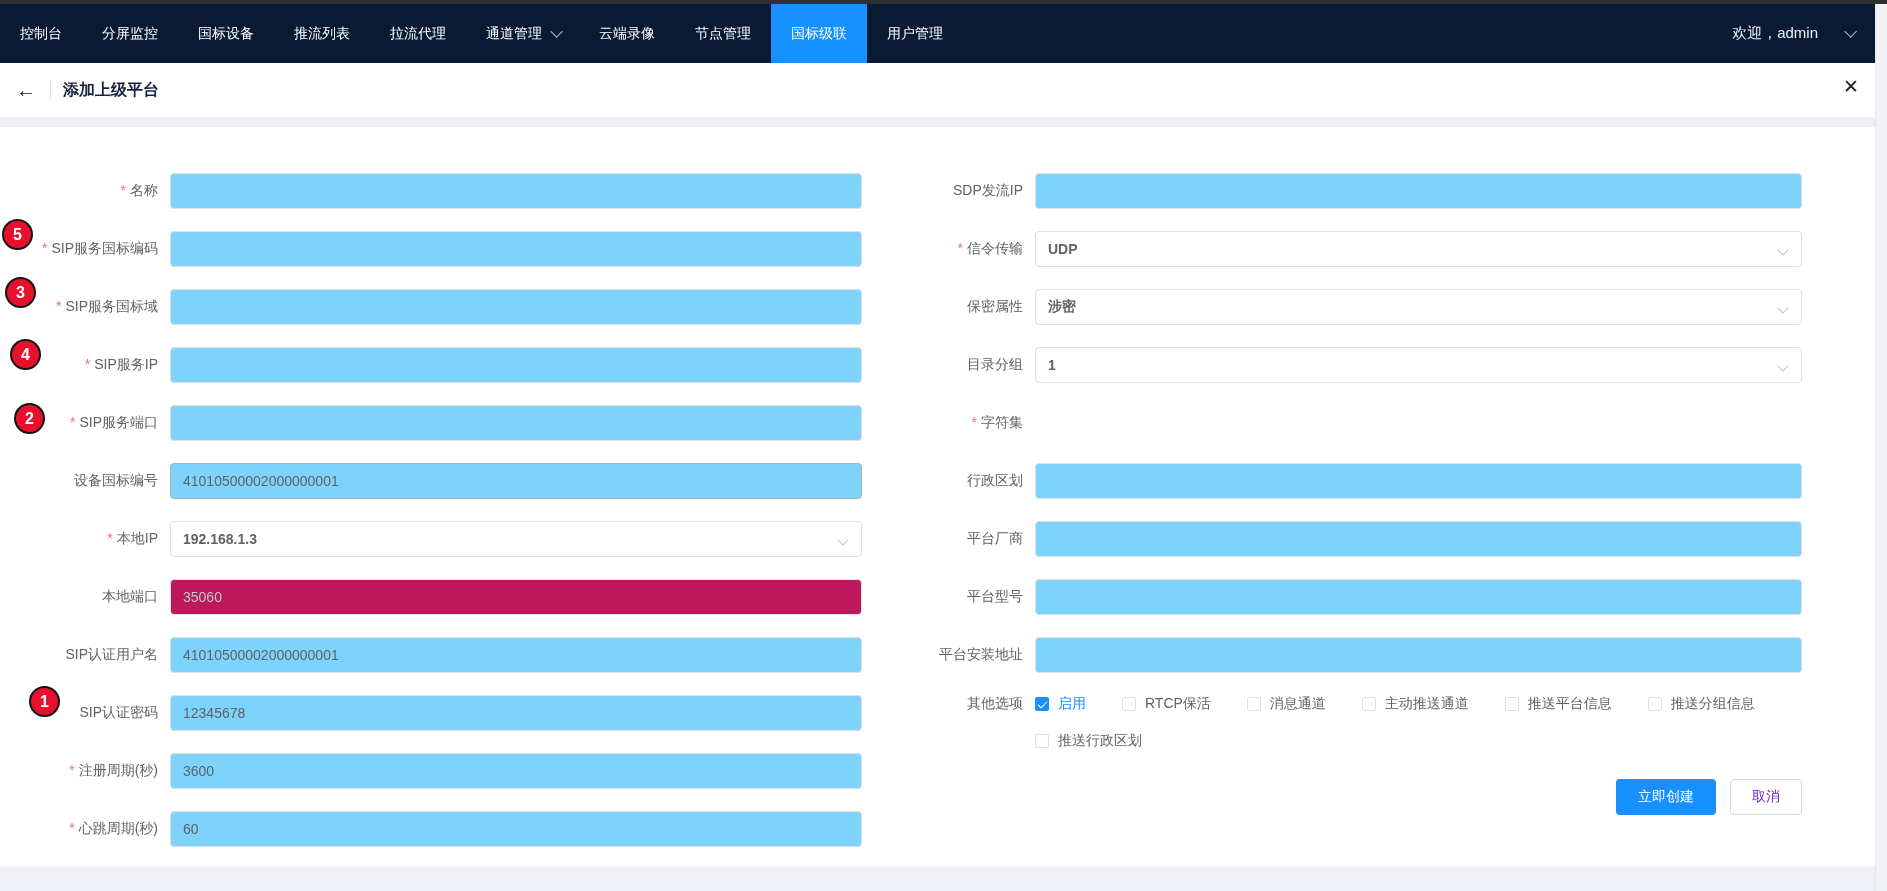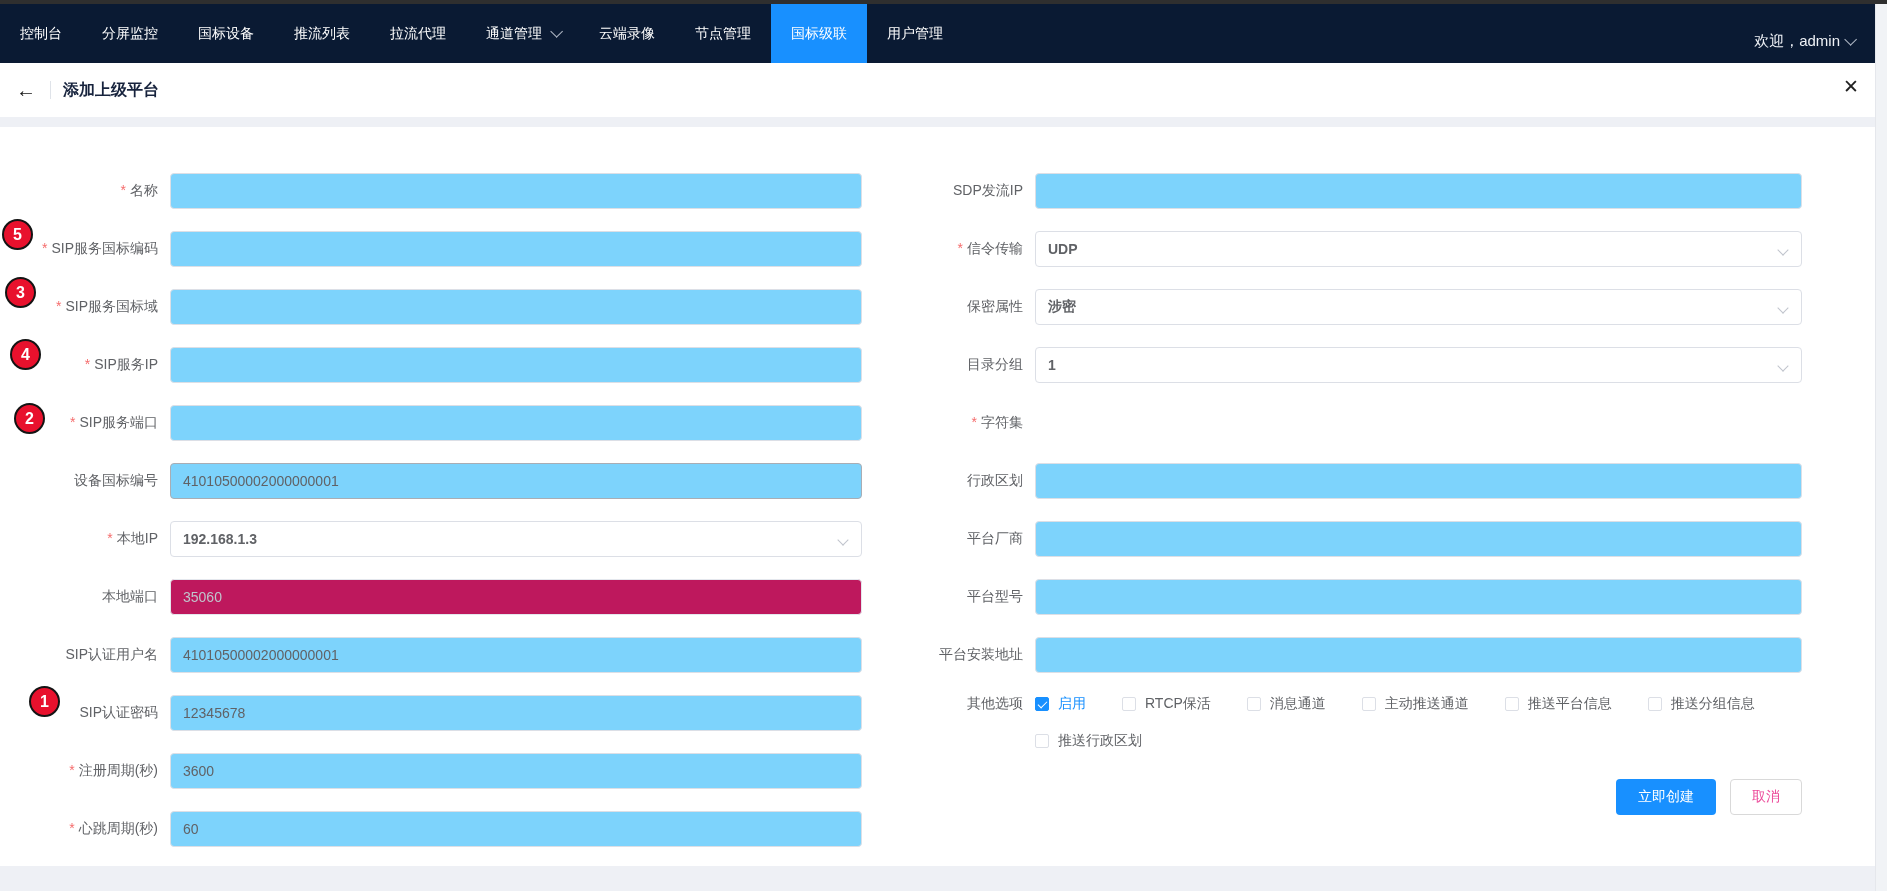--- a/index.html
+++ b/index.html
@@ -24,22 +24,22 @@
     display:flex; align-items:center; gap:6px;
     padding:0 20px; color:#ffffff; font-size:14px; cursor:pointer; white-space:nowrap;
   }
   .nav-item.active { background:#1890ff; }
   .chev {
     width:9px; height:9px; display:inline-block;
     border-right:1.5px solid #aeb6c4; border-bottom:1.5px solid #aeb6c4;
     transform:rotate(45deg) translateY(-3px); margin-left:2px;
   }
   .nav-user {
-    position:absolute; right:34px; top:8px; height:59px;
-    display:flex; align-items:center; gap:2px; color:#eef1f6; font-size:15px;
+    position:absolute; right:34px; top:0; height:59px;
+    display:flex; align-items:center; gap:24px; color:#eef1f6; font-size:15px;
   }
 
   
   .subheader {
     position:absolute; left:0; top:63px; width:1887px; height:54px;
     background:#ffffff; display:flex; align-items:center; z-index:5;
   }
   .back-arrow { font-size:20px; color:#111; margin-left:16px; cursor:pointer; line-height:1; }
   .v-divider { width:1px; height:18px; background:#dfe3e9; margin:0 12px 0 14px; }
   .page-title { font-size:16px; font-weight:bold; color:#17233d; }
@@ -97,21 +97,21 @@
     content:""; position:absolute; left:4px; top:1px; width:4px; height:8px;
     border-right:1.6px solid #fff; border-bottom:1.6px solid #fff; transform:rotate(45deg);
   }
   .opt .opt-lbl { color:#606266; }
   .opt.on .opt-lbl { color:#1890ff; }
 
   
   .btn-row { height:58px; margin-top:10px; display:flex; align-items:center; justify-content:flex-end; gap:14px; }
   .btn { height:36px; border-radius:4px; font-size:14px; display:flex; align-items:center; padding:0 21px; cursor:pointer; border:1px solid transparent; }
   .btn-primary { background:#1890ff; color:#ffffff; }
-  .btn-default { background:#ffffff; color:#ec4899; border-color:#d9d9d9; }
+  .btn-default { background:#ffffff; color:#6d28d9; border-color:#d9d9d9; }
 
   
   .annot {
     position:absolute; width:31px; height:31px; border-radius:50%;
     background:#e8112d; border:2px solid #141414; color:#fff;
     font-weight:bold; font-size:16px; display:flex; align-items:center; justify-content:center;
     z-index:30;
   }
 
   

